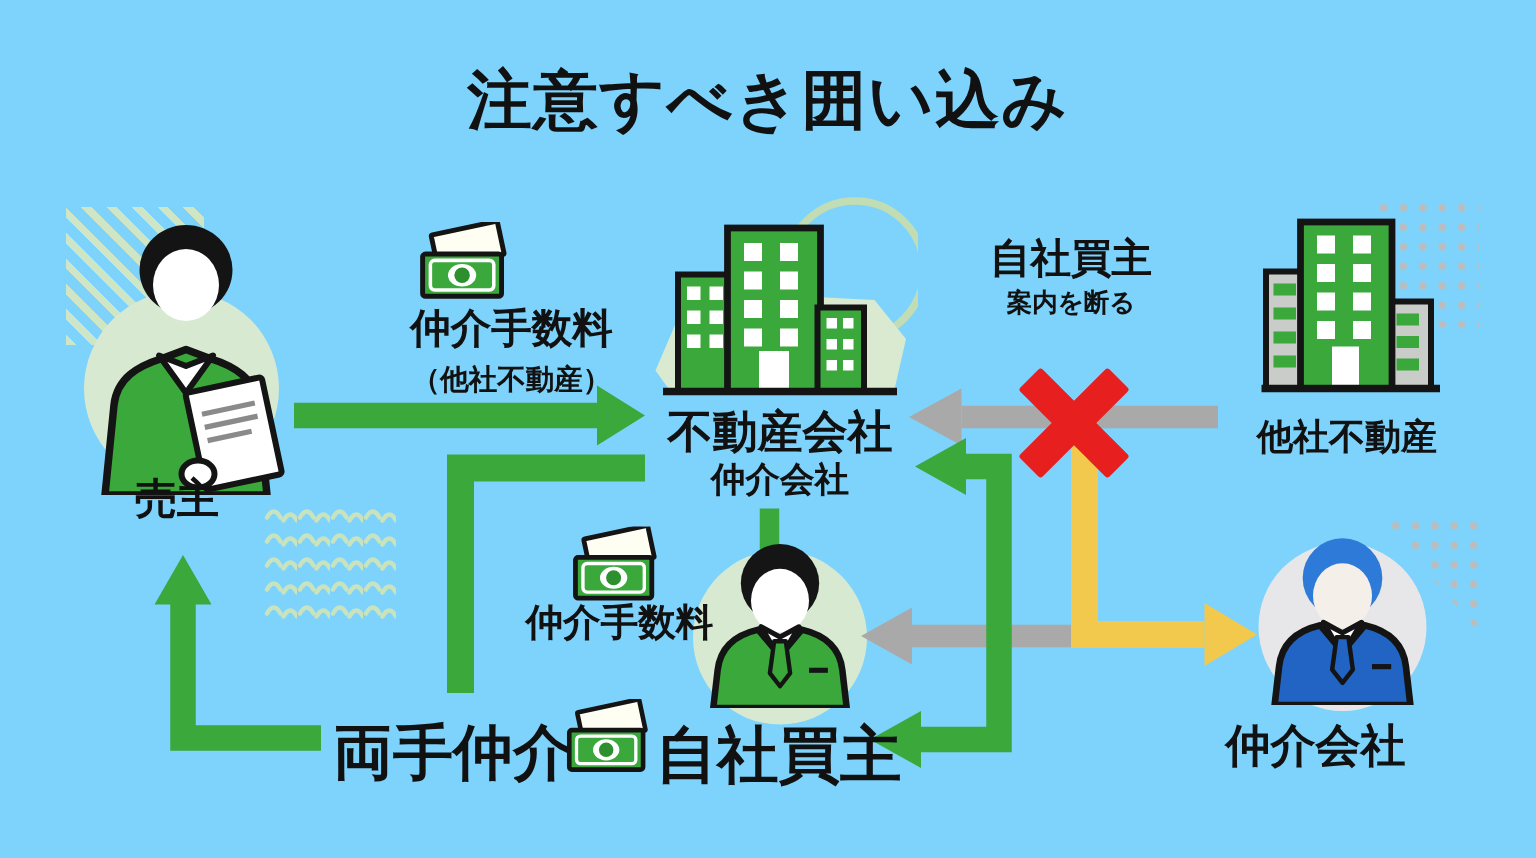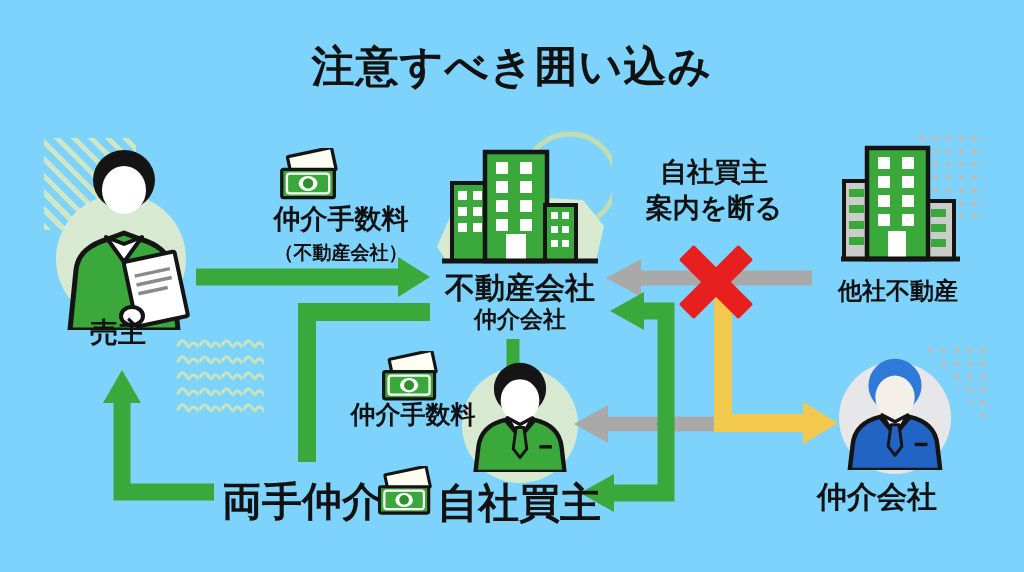--- a/index.html
+++ b/index.html
@@ -120,21 +120,21 @@
   <svg class="abs" style="left:278px;top:148px" width="62" height="54" viewBox="0 0 66 56">
     <g transform="rotate(-12 33 16)">
         <rect x="12" y="4" width="48" height="24" fill="#fffef2" stroke="#141414" stroke-width="3.5" rx="1"></rect>
       </g>
     <rect x="4" y="22" width="56" height="30" fill="var(--green)" stroke="#141414" stroke-width="3.5" rx="2"></rect>
     <rect x="9.5" y="26.5" width="45" height="21" fill="none" stroke="#ffffff" stroke-width="2.5" rx="3"></rect>
     <ellipse cx="32" cy="37" rx="10" ry="8" fill="#ffffff"></ellipse>
     <circle cx="32" cy="37" r="5.5" fill="var(--green-dark)"></circle>
   </svg>
   <div class="lbl" style="left:341px;top:201px;font-size:27px">仲介手数料</div>
-  <div class="lbl" style="left:341px;top:240px;font-size:19px;font-weight:700">（不動産会社）</div>
+  <div class="lbl" style="left:341px;top:240px;font-size:19px;font-weight:700">（他社不動産）</div>
 
   <svg class="abs" style="left:428px;top:128px" width="184" height="140" viewBox="0 0 184 140">
     <circle cx="142" cy="52" r="46" fill="none" stroke="var(--green-line)" stroke-width="5"></circle>
     <polygon points="9,119 27,77 77,68 155,72 176,98 168,133 19,133" fill="#d9ead0"></polygon>
     <rect x="24" y="55" width="36" height="78" fill="var(--green)" stroke="#141414" stroke-width="4"></rect>
     <g fill="#ffffff">
       <rect x="30" y="63" width="9" height="9"></rect>
         <rect x="45" y="63" width="9" height="9"></rect>
       <rect x="30" y="79" width="9" height="9"></rect>
         <rect x="45" y="79" width="9" height="9"></rect>
@@ -162,21 +162,21 @@
       <rect x="123" y="112" width="7" height="7"></rect>
         <rect x="134" y="112" width="7" height="7"></rect>
     </g>
     <path d="M14 133 H170" stroke="#141414" stroke-width="5"></path>
   </svg>
   <div class="lbl" style="left:520px;top:304px;font-size:23px">仲介会社</div>
   <div class="lbl node-label" style="left:520px;top:268px">不動産会社</div>
 
   <div>
     <div class="lbl" style="left:714px;top:154px;font-size:27px">自社買主</div>
-    <div class="lbl" style="left:714px;top:190px;font-size:27px">案内を断る</div>
+    <div class="lbl" style="left:714px;top:190px;font-size:17px">案内を断る</div>
   </div>
 
   <svg class="abs" style="left:836px;top:143px" width="130" height="122" viewBox="0 0 130 122">
     <rect x="8" y="38" width="26" height="78" fill="var(--gray-bldg)" stroke="#141414" stroke-width="4"></rect>
     <g fill="var(--green)">
       <rect x="13" y="46" width="15" height="8"></rect>
         <rect x="13" y="62" width="15" height="8"></rect>
       <rect x="13" y="78" width="15" height="8"></rect>
         <rect x="13" y="94" width="15" height="8"></rect>
     </g>

